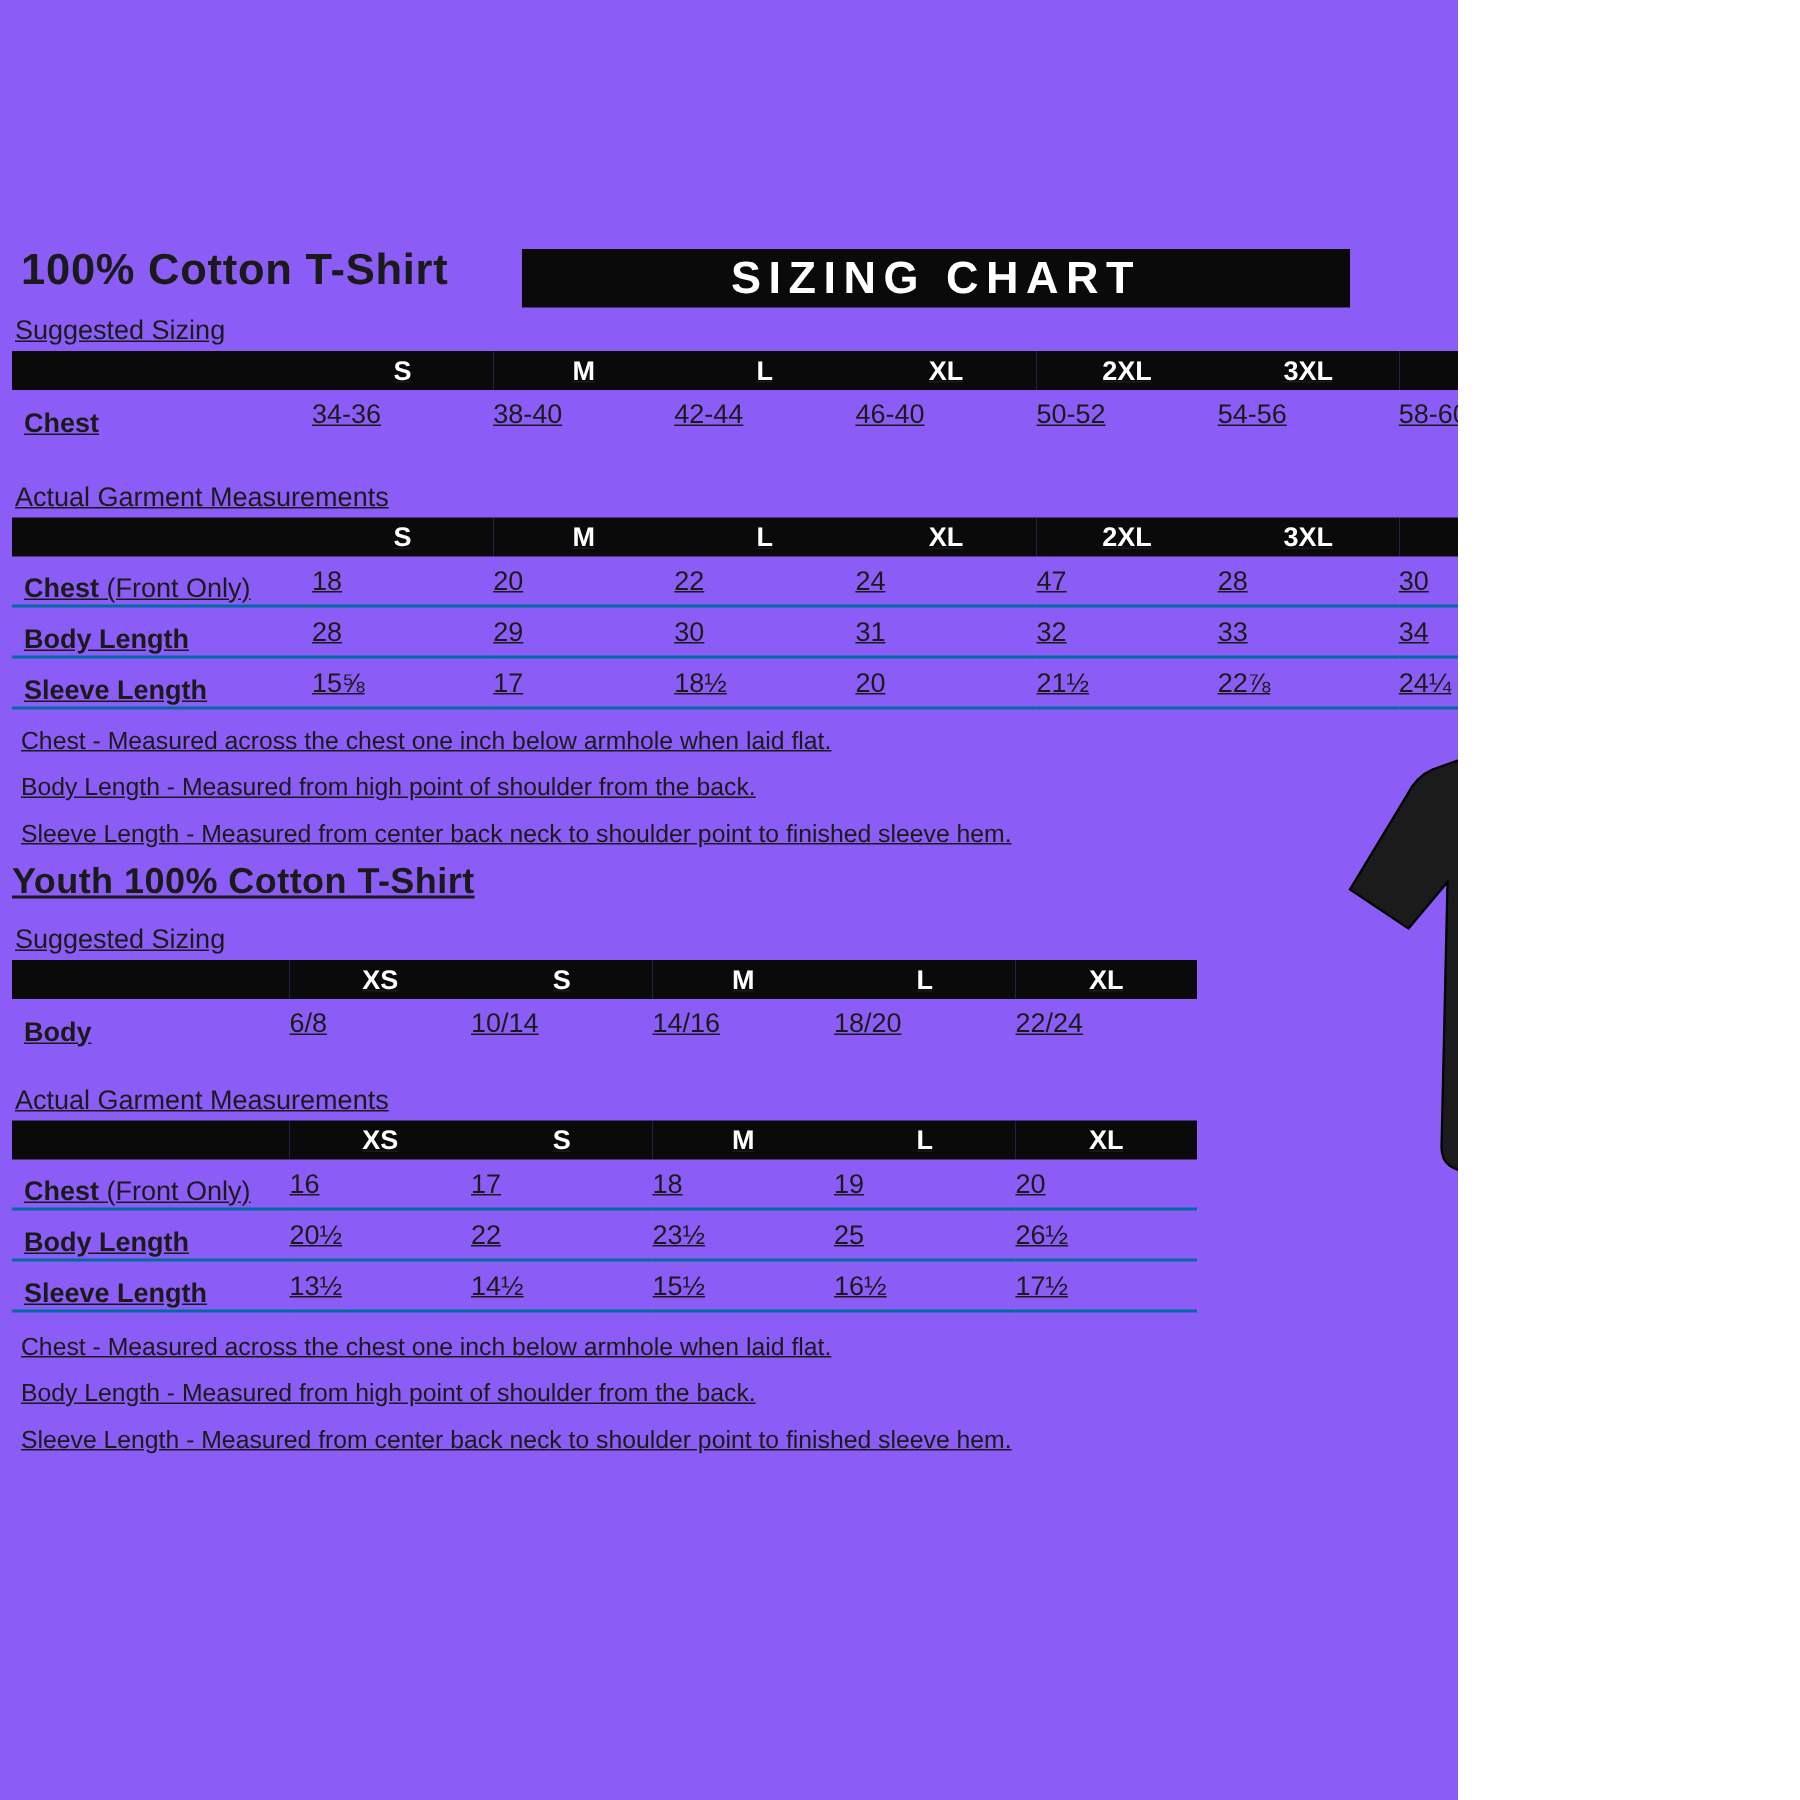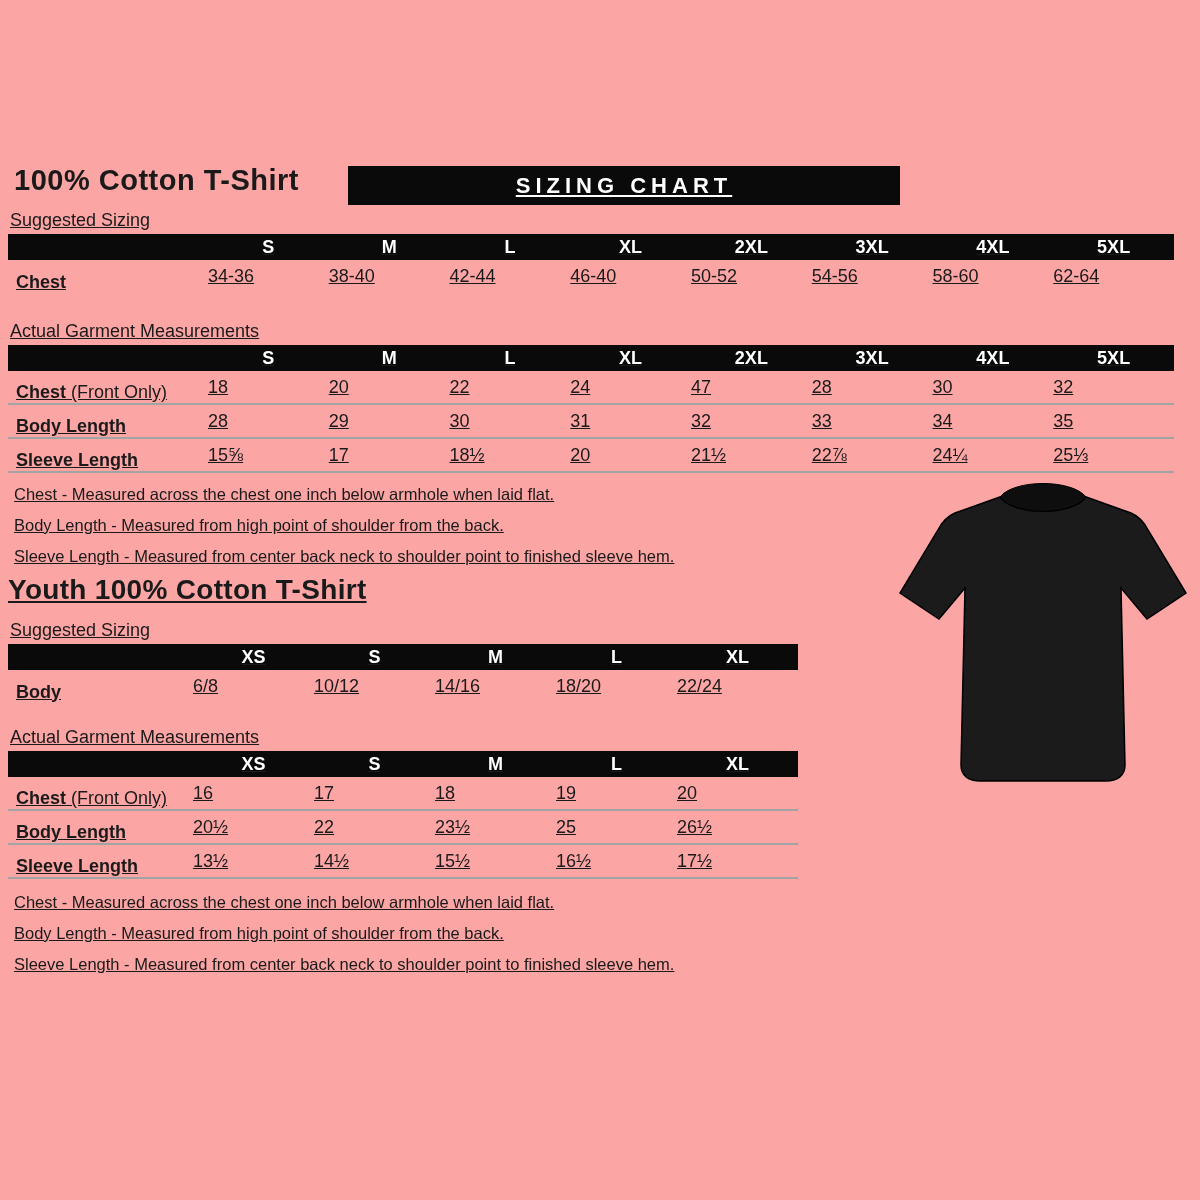--- a/index.html
+++ b/index.html
@@ -2,23 +2,23 @@
 <html><head>
 <meta charset="utf-8">
 <style>
   html, body {
     margin: 0;
     padding: 0;
     background: #ffffff;
   }
   .page {
     position: relative;
-    width: 1200px;
+    width: 972px;
     height: 1200px;
-    background: #fca5a5;
+    background: #8b5cf6;
     font-family: "Liberation Sans", "DejaVu Sans", sans-serif;
     color: #1a1a1a;
     overflow: hidden;
   }
   h1.main-title {
     position: absolute;
     top: 164px;
     left: 14px;
     margin: 0;
     font-size: 29px;
@@ -29,24 +29,23 @@
     position: absolute;
     top: 166px;
     left: 348px;
     width: 552px;
     height: 39px;
     background: #0a0a0a;
     color: #ffffff;
     display: flex;
     align-items: center;
     justify-content: center;
-    font-size: 22px;
+    font-size: 30px;
     font-weight: bold;
     letter-spacing: 5px;
-    text-decoration: underline;
   }
   .content {
     position: absolute;
     top: 208px;
     left: 8px;
     width: 1166px;
     text-decoration: underline;
   }
   .section-label {
     font-size: 18px;
@@ -84,34 +83,34 @@
   }
   table.size-table tbody th b { font-weight: bold; }
   table.size-table tbody td {
     text-align: left;
     font-size: 18px;
     padding: 0;
   }
   table.suggested tbody tr { height: 33px; }
   table.measure tbody tr {
     height: 28px;
-    border-bottom: 2px solid #a3a3a3;
+    border-bottom: 2px solid #0369a1;
     margin-left: 36px;
   }
   .notes { margin: 8px 0 0 6px; }
   .notes .note-line {
     margin: 12px 0 8px 0;
     font-size: 16.5px;
     line-height: 19px;
   }
   .notes-2 { margin-top: 14px; }
   h2.youth-title {
     margin: 0;
     padding: 0;
-    font-size: 28px;
+    font-size: 24px;
     font-weight: bold;
     letter-spacing: 0.3px;
   }
   .tshirt-wrap {
     position: absolute;
     left: 898px;
     top: 472px;
     width: 290px;
     height: 335px;
   }
@@ -228,21 +227,21 @@
             <th>S</th>
             <th>M</th>
             <th>L</th>
             <th>XL</th>
           </tr>
         </thead>
         <tbody>
           <tr>
             <th><b>Body</b></th>
             <td>6/8</td>
-            <td>10/12</td>
+            <td>10/14</td>
             <td>14/16</td>
             <td>18/20</td>
             <td>22/24</td>
           </tr>
         </tbody>
       </table>
 
     <div class="section-label sl-4">Actual Garment Measurements</div>
     <table class="size-table youth-table measure">
         <thead>

